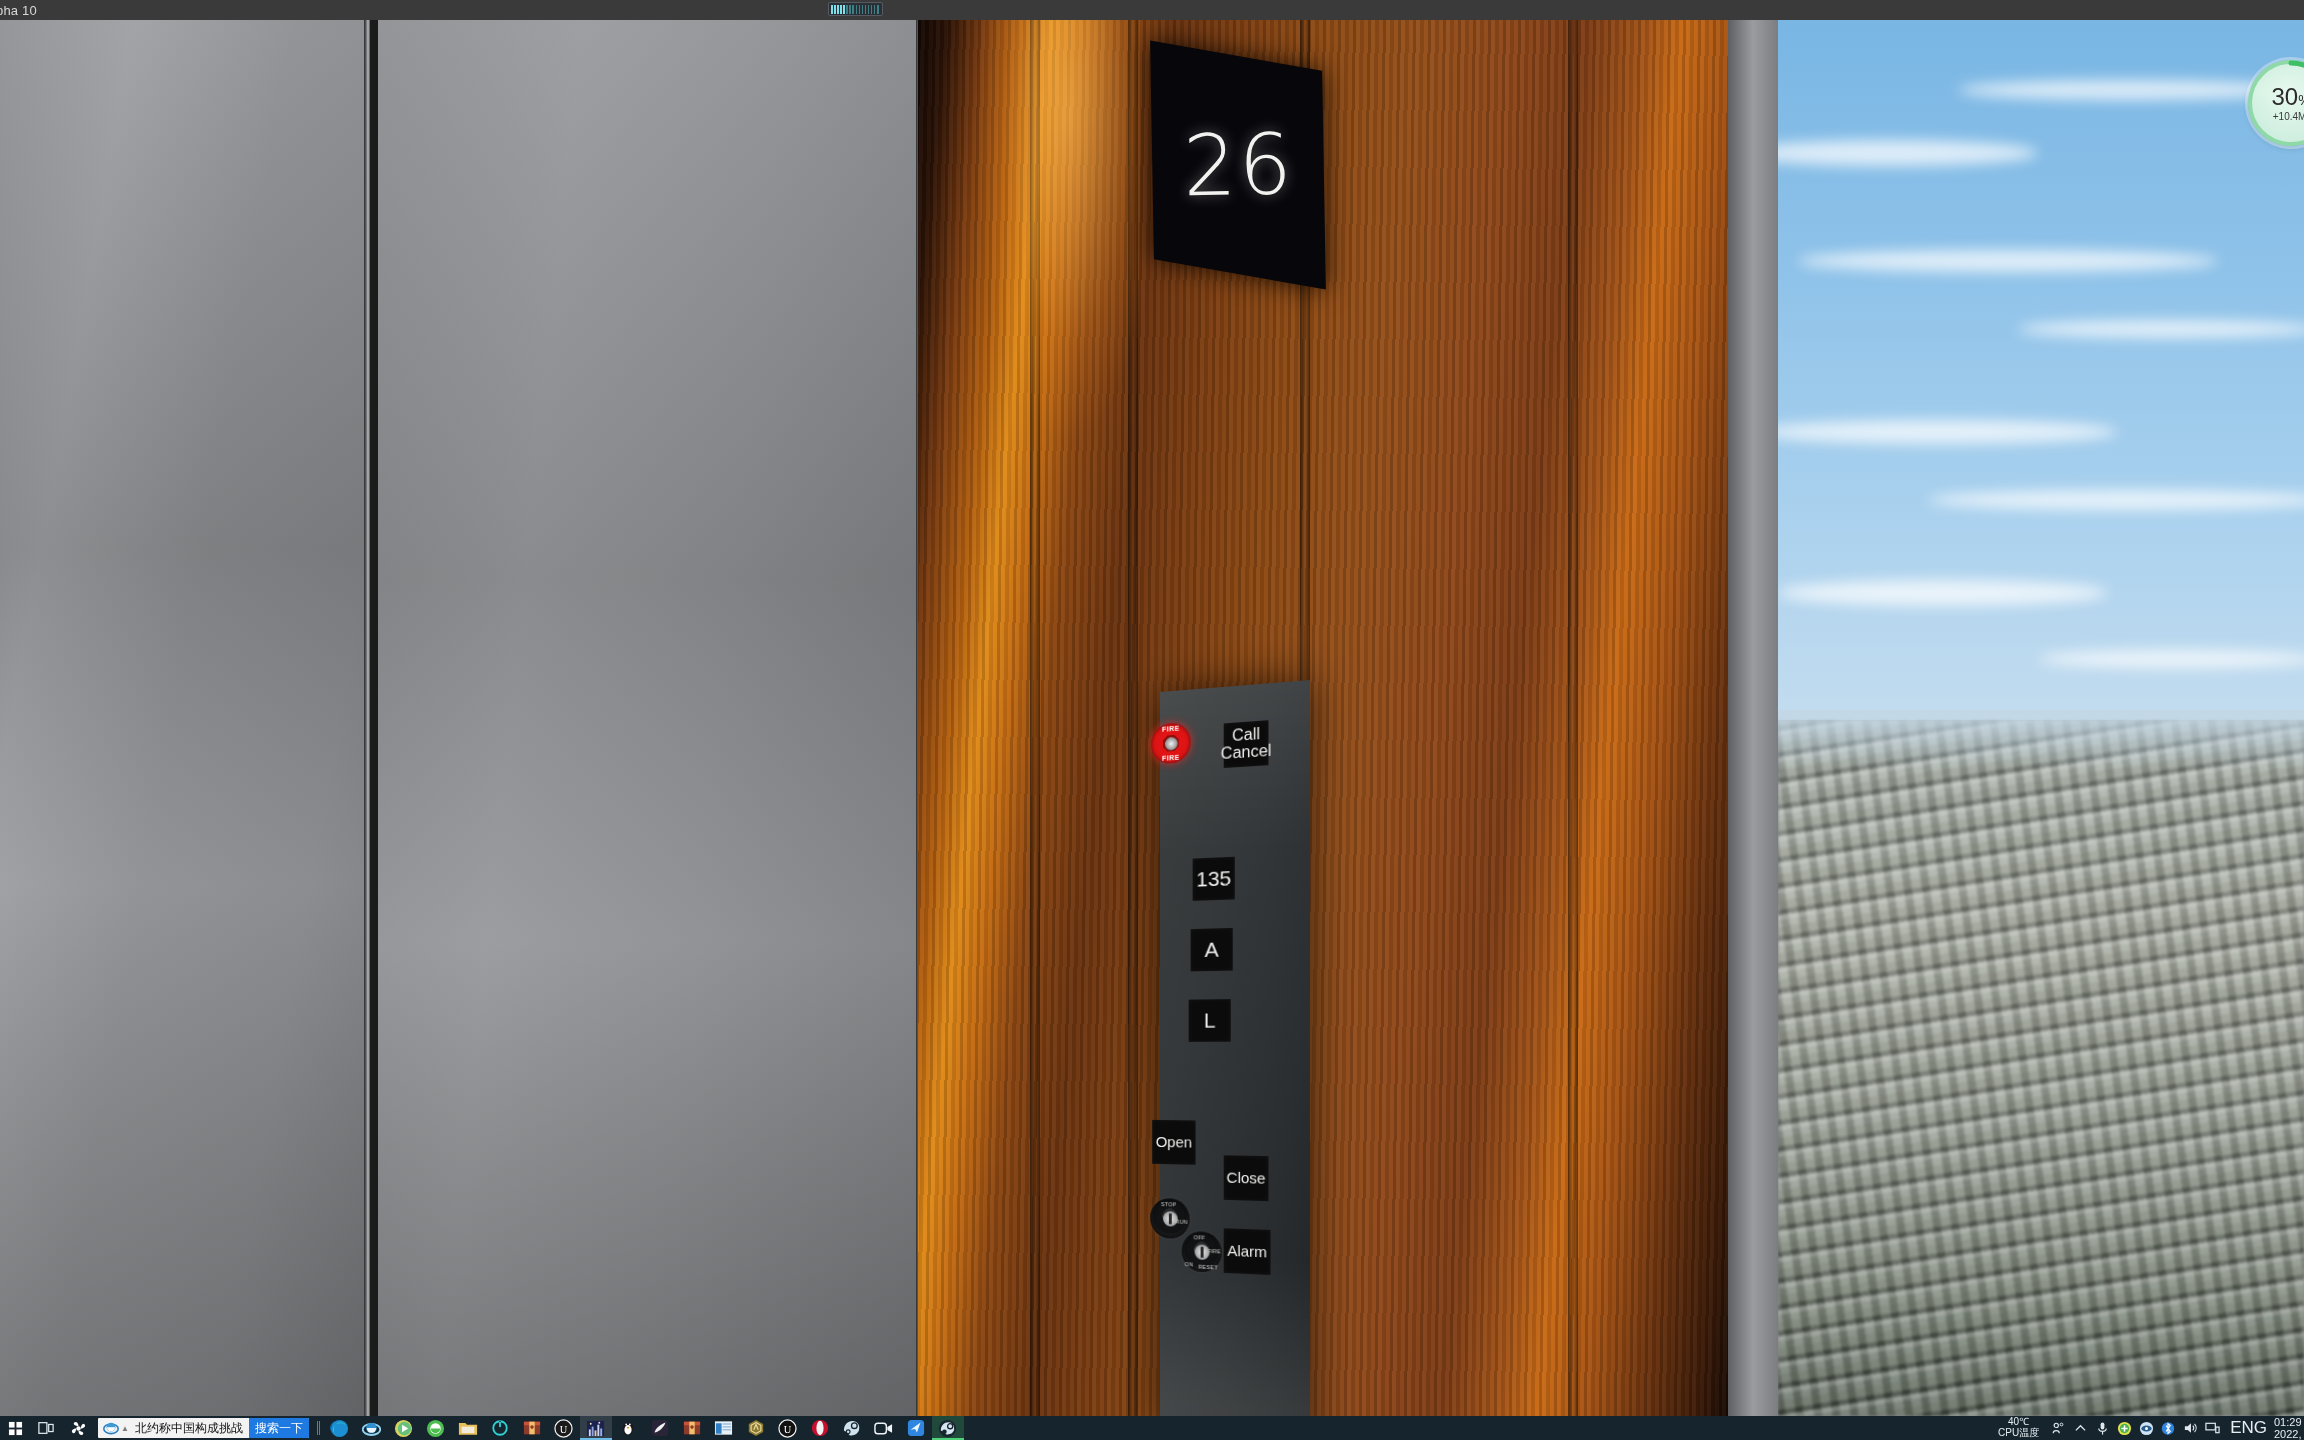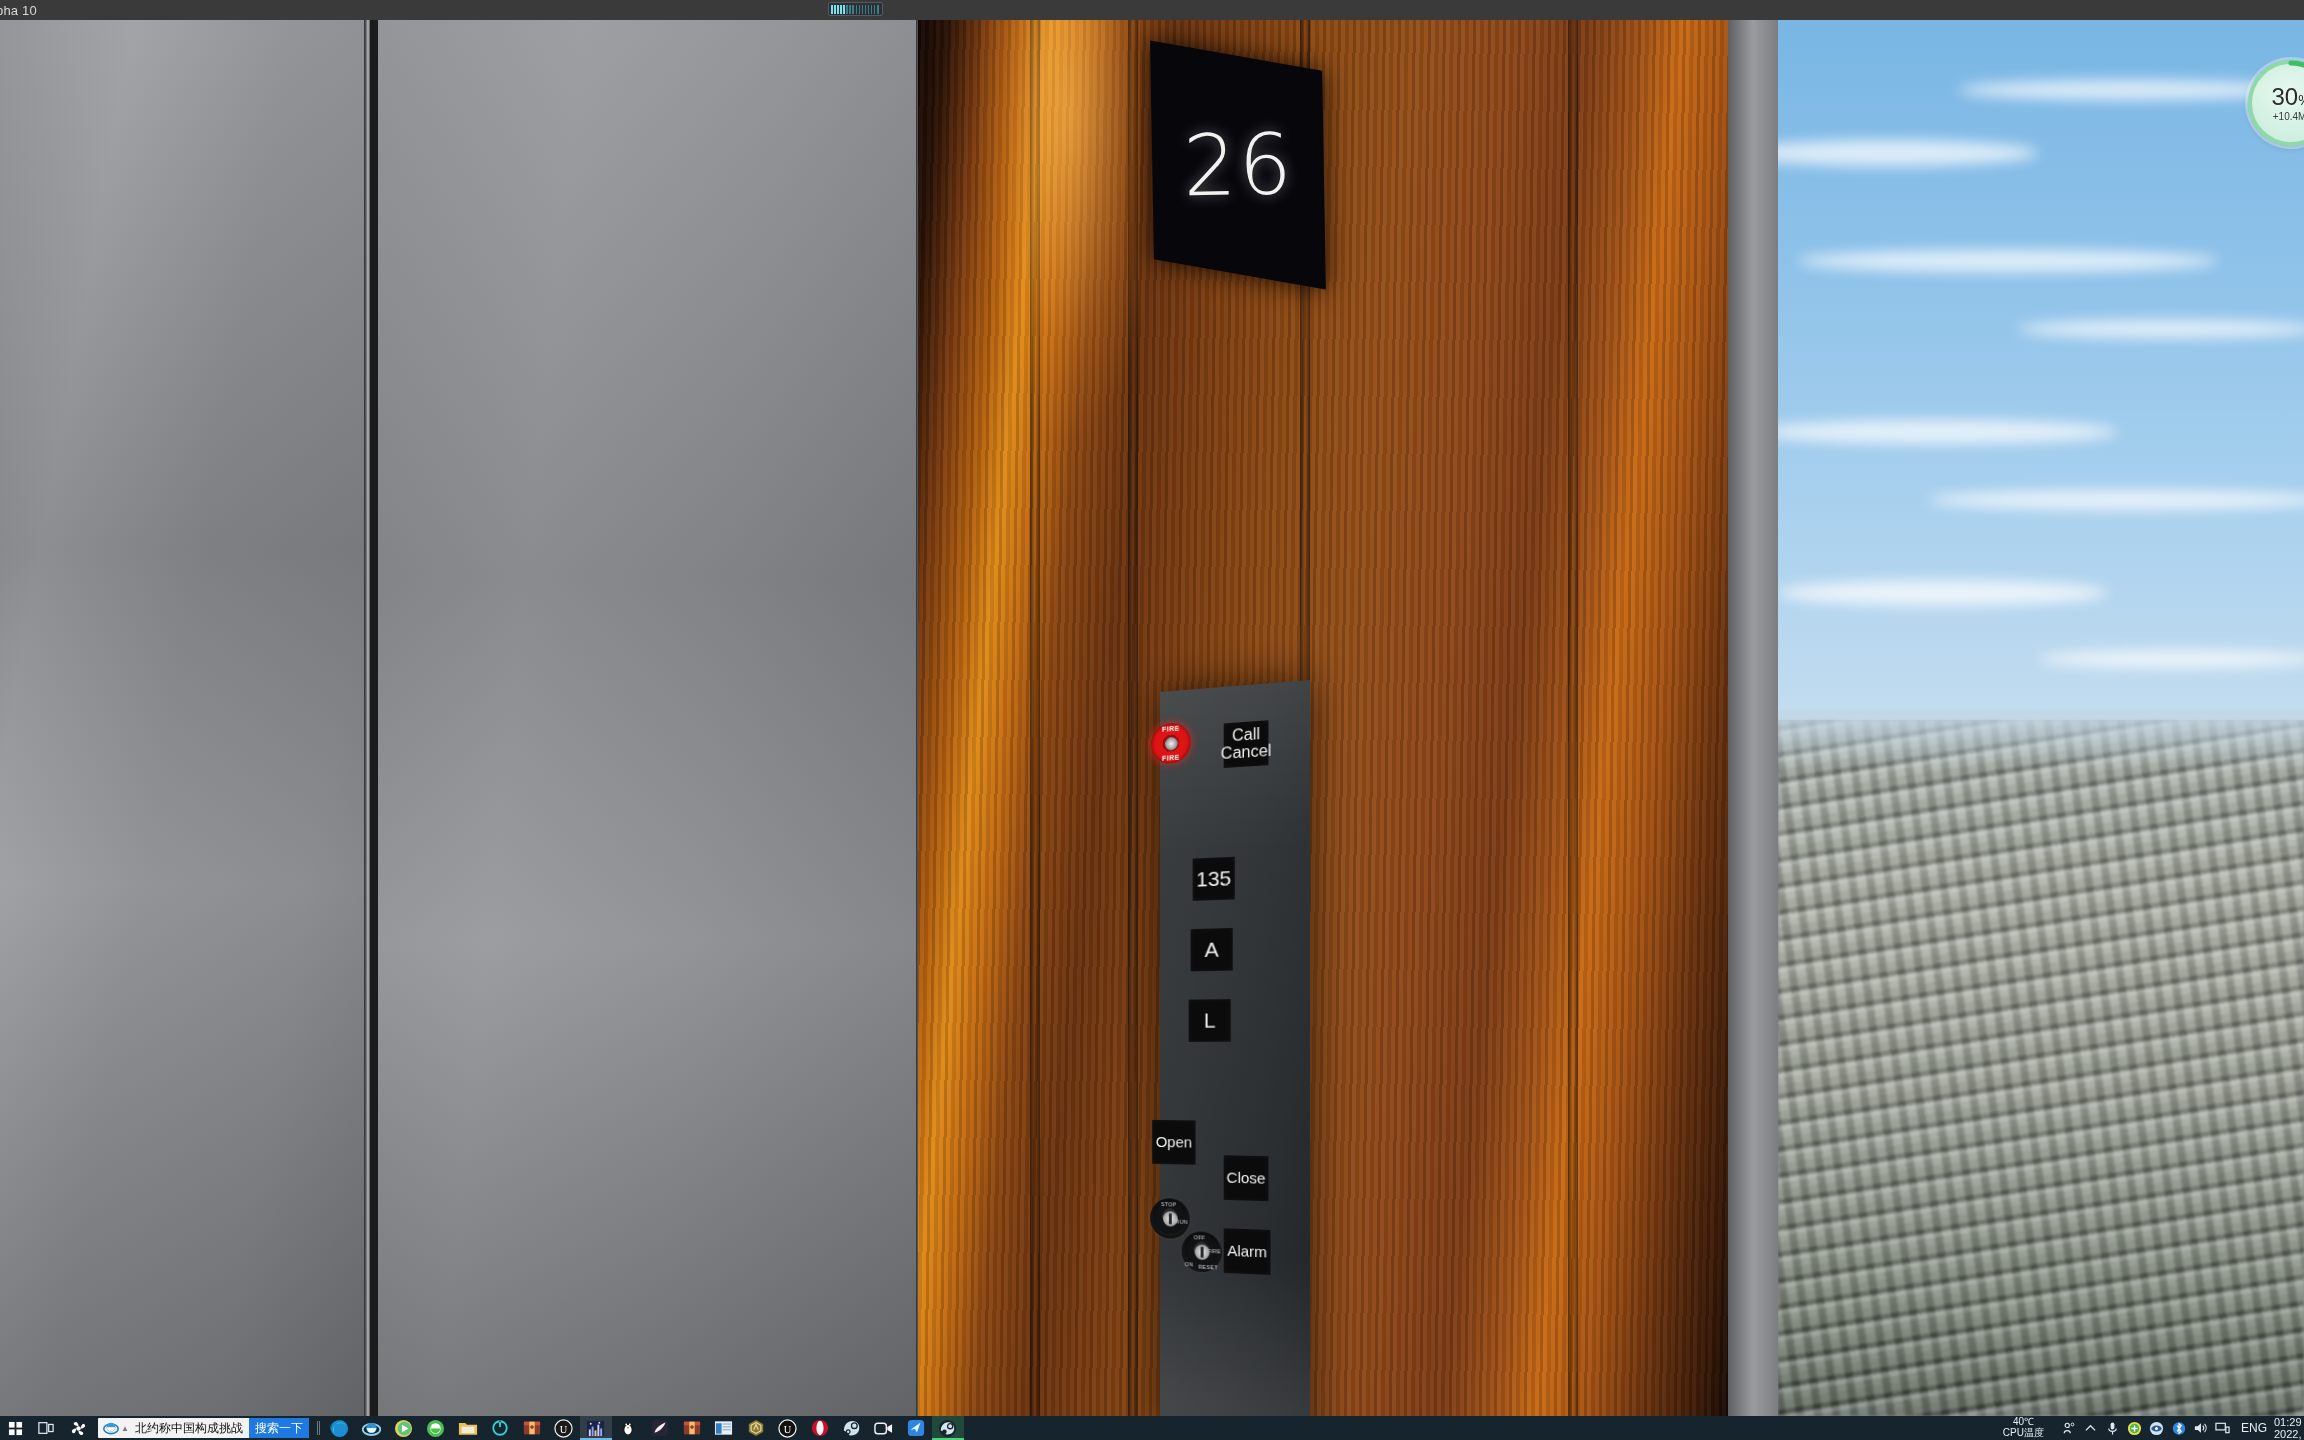--- a/index.html
+++ b/index.html
@@ -197,23 +197,23 @@
     margin:0 4px; border-radius:1px; overflow:hidden; font-size:12px;
   }
   .news .ntxt{ padding:0 6px 0 4px; white-space:nowrap; }
   .news .nbtn{ background:#1e7ae0; color:#fff; padding:0 6px; height:20px;
                display:flex; align-items:center; }
   .news-caret{ color:#7b7b7b; font-size:8px; margin:0 2px; }
 
   .tray{ margin-left:auto; display:flex; align-items:center; height:24px;
          padding-right:0; }
   .cpu{ display:flex; flex-direction:column; align-items:center; justify-content:center;
-        line-height:1.08; font-size:10px; margin-right:14px; }
+        line-height:1.08; font-size:10px; margin-right:8px; }
   .tray-ico{ width:22px; display:flex; align-items:center; justify-content:center; }
-  .lang{ font-size:12px; margin:0 7px; }
+  .lang{ font-size:17px; margin:0 7px; }
   .clock{ display:flex; flex-direction:column; align-items:flex-start;
           justify-content:center; line-height:1.1; font-size:11px;
           width:30px; overflow:hidden; }
   .sep{ width:3px; height:14px; border-left:1px solid #6a7a84; border-right:1px solid #6a7a84; margin:0 4px; }
 </style>
 </head>
 <body>
 
 <div id="screen">
 

